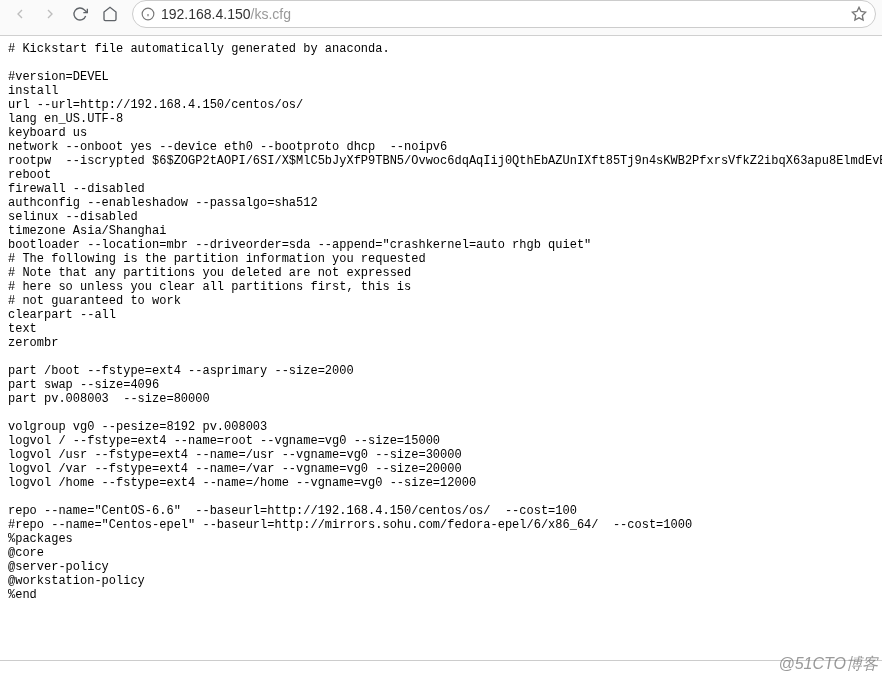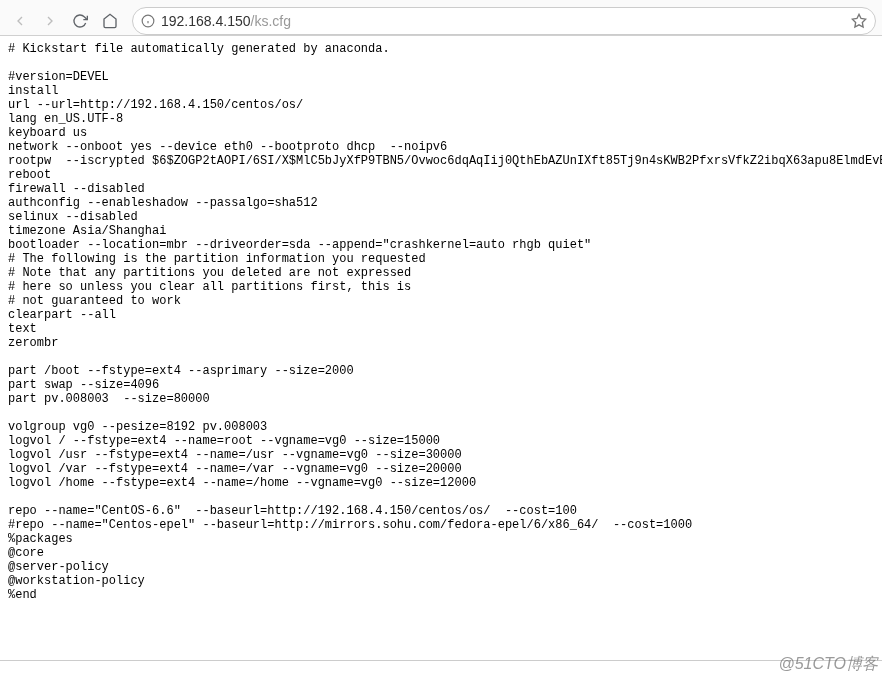--- a/index.html
+++ b/index.html
@@ -7,21 +7,21 @@
       font-family: Arial, sans-serif;
       background: #fff;
       width: 882px;
       height: 675px;
       overflow: hidden;
       position: relative;
     }
     .toolbar {
       height: 36px;
       display: flex;
-      align-items: flex-end;
+      align-items: flex-start;
       padding: 0 6px;
       border-bottom: 1px solid #d0d0d0;
       background: #fafafa;
       gap: 2px;
     }
     .nav-btn {
       width: 28px;
       height: 28px;
       display: flex;
       align-items: center;

